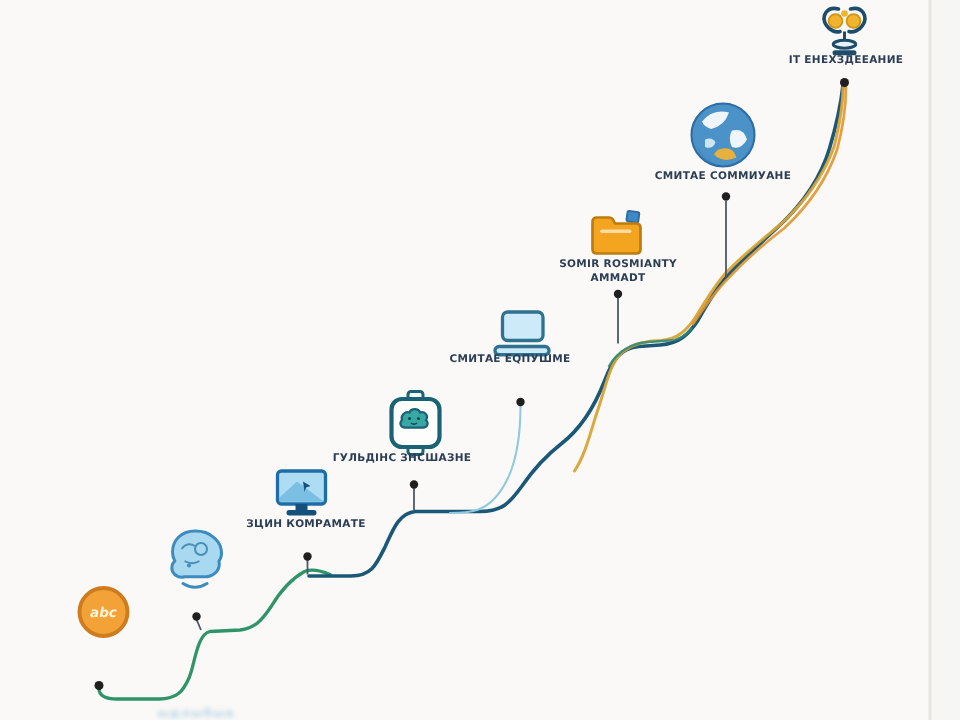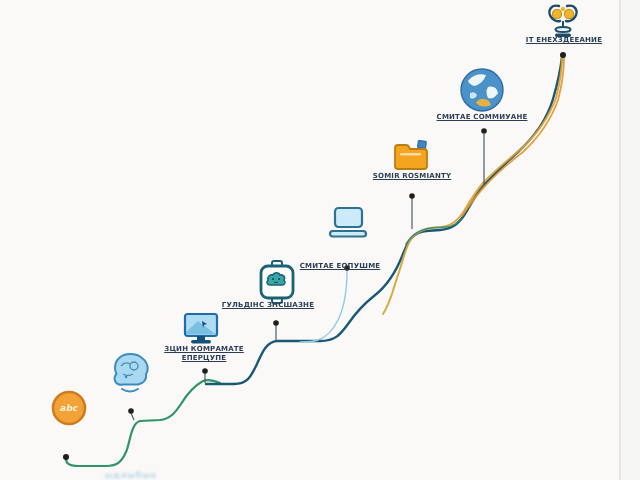--- a/index.html
+++ b/index.html
@@ -6,21 +6,21 @@
   .canvas{
     position:relative; width:640px; height:480px; overflow:hidden;
     background:#faf9f7;
     font-family:"DejaVu Sans","Liberation Sans",sans-serif;
   }
   .milestone-label{
     position:absolute; width:130px; text-align:center;
     font-size:7px; font-weight:bold; color:#2b3e55;
     letter-spacing:0.2px; line-height:1.35;
   }
-  .milestone-label span{display:block; white-space:nowrap;text-decoration:underline;}
+  .milestone-label span{display:block; white-space:nowrap;}
   .icon{position:absolute;}
   .strands{position:absolute; left:0; top:0;}
   .right-band{position:absolute; top:0; right:0; width:19px; height:480px; background:#f6f6f4;}
   .right-edge-line{position:absolute; top:0; left:619px; width:2px; height:480px; background:#e6e5e2;}
   .cut-caption{
     position:absolute; left:76px; top:471px; width:110px;
     font-size:8px; font-weight:bold; color:#7fb3d6;
     filter:blur(1.6px); opacity:.55; text-align:center; letter-spacing:1px;
   }
 </style>
@@ -92,53 +92,53 @@
 
   <svg class="icon" style="left:181px;top:312px;" width="40" height="36" viewBox="0 0 40 36">
     <rect x="4" y="2" width="32" height="22" rx="2.5" stroke="#1f6da8" stroke-width="2.2" fill="#aedcf2"></rect>
     <path d="M5 20 L17 9 L35 22.5 L5 22.5 Z" fill="#5fb0d8" opacity="0.65"></path>
     <path d="M21 9 l5 3 -3 1 -1 3 z" fill="#14507c"></path>
     <rect x="16" y="24" width="8" height="4" fill="#14507c"></rect>
     <rect x="10" y="28" width="20" height="3.6" rx="1.8" fill="#14507c"></rect>
   </svg>
   <div class="milestone-label" style="left:139px;top:345px;">
     <span>ЗЦИН КОМРАМАТЕ</span>
-    <span>ЕПЕРЦУПЕ</span>
   </div>
 
   <svg class="icon" style="left:256px;top:259px;" width="42" height="46" viewBox="0 0 42 46">
     <rect x="16" y="2" width="10" height="6" rx="2" fill="#ffffff" stroke="#1a6275" stroke-width="2"></rect>
     <rect x="16" y="38" width="10" height="6" rx="2" fill="#ffffff" stroke="#1a6275" stroke-width="2"></rect>
     <rect x="5" y="7" width="32" height="32" rx="7" fill="#fdfdfc" stroke="#1a6275" stroke-width="2.8"></rect>
     <path d="M14 26 c-3 0 -4 -3 -2 -5 c-1 -3 2 -6 5 -5 c1 -3 6 -3 7 0 c3 -1 6 2 4 5
              c2 2 1 5 -2 5 Z" stroke="#1a6275" stroke-width="1.5" fill="#39a7a3"></path>
     <circle cx="17" cy="20" r="1" fill="#0e4654"></circle>
     <circle cx="23" cy="20" r="1" fill="#0e4654"></circle>
     <path d="M18 23 q2 1.6 4 0" fill="none" stroke="#0e4654" stroke-width="1"></path>
   </svg>
   <div class="milestone-label" style="left:203px;top:301px;">
     <span>ГУЛЬДІНС ЗНСШАЗНЕ</span>
   </div>
 
   <svg class="icon" style="left:326px;top:206px;" width="44" height="34" viewBox="0 0 44 34">
     <rect x="9" y="2" width="27" height="19" rx="3.5" stroke="#2e7191" stroke-width="2.2" fill="#cdeaf8"></rect>
     <rect x="4" y="25" width="36" height="5.5" rx="2.7" stroke="#2e7191" stroke-width="2.2" fill="#cdeaf8"></rect>
   </svg>
-  <div class="milestone-label" style="left:275px;top:262px;">
+  <div class="milestone-label" style="left:275px;top:235px;">
     <span>СМИТАЕ ЕQПУШМЕ</span>
   </div>
 
   <svg class="icon" style="left:392px;top:139px;" width="38" height="34" viewBox="0 0 38 34">
     <rect x="26" y="2" width="8" height="7" rx="1" fill="#3f87c5" stroke="#2d6a9f" stroke-width="1.2" transform="rotate(8 30 5)"></rect>
     <path d="M3 9 Q3 6 6 6 L14 6 Q16 6 17 8 L18 10 L32 10 Q35 10 35 13 L35 27 Q35 30 32 30
              L6 30 Q3 30 3 27 Z" stroke="#bd7c12" stroke-width="1.8" fill="#f3a51f"></path>
     <rect x="8" y="14" width="21" height="2.4" rx="1.2" fill="#ffffff" opacity="0.6"></rect>
   </svg>
   <div class="milestone-label" style="left:347px;top:172px;">
     <span>SOMIR ROSMIANTY</span>
+    <span>AMMADT</span>
   </div>
 
   <svg class="icon" style="left:458px;top:66px;" width="48" height="48" viewBox="0 0 48 48">
     <circle cx="24" cy="24" r="21" stroke="#2d6da4" stroke-width="1.4" fill="#4a92c8"></circle>
     <path d="M10 15 Q17 6 28 9 Q25 18 16 20 Q11 18 10 15 Z" fill="#eef6fb"></path>
     <path d="M30 21 Q38 19 40 27 Q36 34 30 32 Q27 26 30 21 Z" fill="#eef6fb"></path>
     <path d="M12 27 Q17 25 19 29 Q17 34 12 32 Z" fill="#dcedf7" opacity="0.9"></path>
     <path d="M18 37 Q24 43 33 39 Q31 32 24 33 Q20 33 18 37 Z" fill="#e8b13d"></path>
     <path d="M6 30 A21 21 0 0 0 24 45 A 24 24 0 0 1 6 30 Z" fill="#14436b" opacity="0.25"></path>
   </svg>

